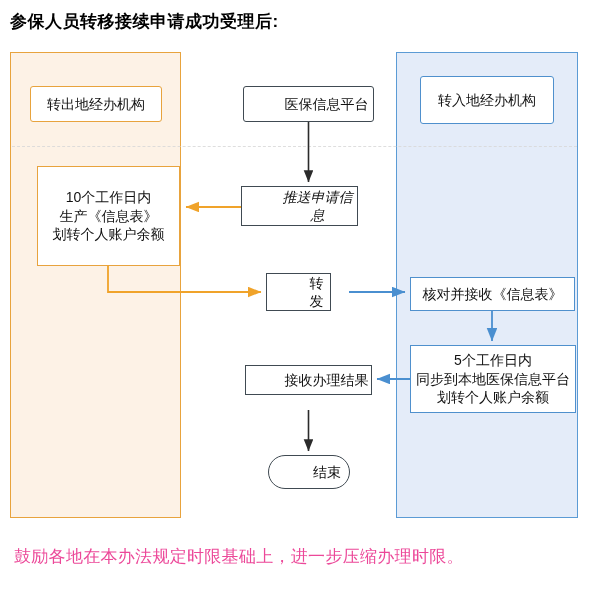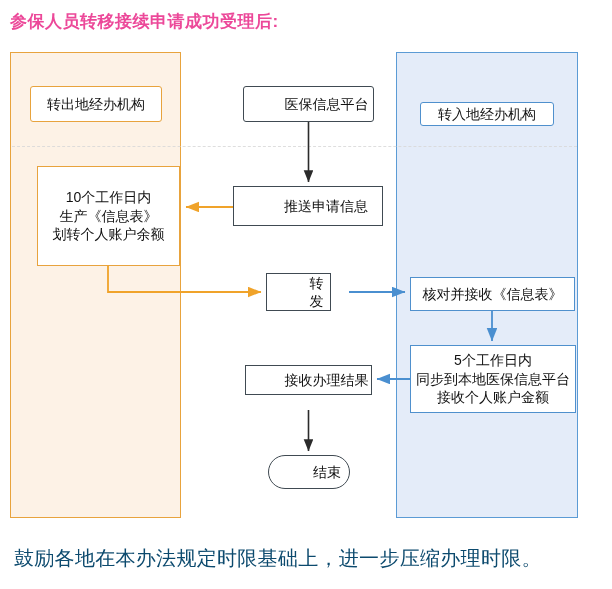--- a/index.html
+++ b/index.html
@@ -8,26 +8,26 @@
     background:#ffffff;
     font-family:"Liberation Sans","DejaVu Sans",sans-serif;
     overflow:hidden;
     position:relative;
   }
   #stage{position:absolute;left:0;top:0;width:612px;height:589px;}
 
   
   .title{
     position:absolute;left:10px;top:10px;
-    font-size:17px;font-weight:bold;color:#ec4899;
+    font-size:17px;font-weight:bold;color:#000000;
     letter-spacing:.5px;white-space:nowrap;
   }
   .footer{
     position:absolute;left:14px;top:545px;
-    font-size:20px;color:#0c4a6e;
+    font-size:17px;color:#ec4899;
     letter-spacing:.3px;white-space:nowrap;
   }
 
   
   .lane{position:absolute;box-sizing:border-box;}
   .lane-orange{
     left:10px;top:52px;width:171px;height:466px;
     background:#fdf2e6;border:1.5px solid #e8a33d;
   }
   .lane-blue{
@@ -52,24 +52,24 @@
   .pill{border-radius:3px;}
   .stadium{border-radius:999px;text-align:right;}
 
   .bd-orange{border:1.5px solid #e8a33d;}
   .bd-blue{border:1.5px solid #4f90cd;}
   .bd-dark{border:1.5px solid #404a52;padding-left:36px;}
 
   
   #n-out-agency   {left:30px; top:86px;  width:132px;height:36px;}
   #n-platform     {left:243px;top:86px;  width:131px;height:36px;}
-  #n-in-agency    {left:420px;top:102px;  width:134px;height:24px;}
+  #n-in-agency    {left:420px;top:76px;  width:134px;height:48px;}
 
   #n-orange-task  {left:37px; top:166px; width:143px;height:100px;}
-  #n-push         {left:233px;top:186px; width:150px;height:40px;}
+  #n-push         {left:241px;top:186px; width:117px;height:40px;font-style:italic;}
   #n-forward      {left:266px;top:273px; width:65px; height:38px;}
   #n-receive-res  {left:245px;top:365px; width:127px;height:30px;}
   #n-end          {left:268px;top:455px; width:82px; height:34px;}
 
   #n-check        {left:410px;top:277px; width:165px;height:34px;}
   #n-sync         {left:410px;top:345px; width:166px;height:68px;}
 
   
   svg.conn{position:absolute;left:0;top:0;width:612px;height:589px;
            pointer-events:none;overflow:visible;}
@@ -124,20 +124,20 @@
 划转个人账户余额</div>
 
   <div class="node bd-dark" id="n-push">推送申请信息</div>
 
   <div class="node bd-dark" id="n-forward">转发</div>
 
   <div class="node bd-blue" id="n-check">核对并接收《信息表》</div>
 
   <div class="node bd-blue" id="n-sync">5个工作日内
 同步到本地医保信息平台
-接收个人账户金额</div>
+划转个人账户余额</div>
 
   <div class="node bd-dark" id="n-receive-res">接收办理结果</div>
 
   <div class="node stadium bd-dark" id="n-end">结束</div>
 
   <div class="footer">鼓励各地在本办法规定时限基础上，进一步压缩办理时限。</div>
 </div>
 
 </body></html>

